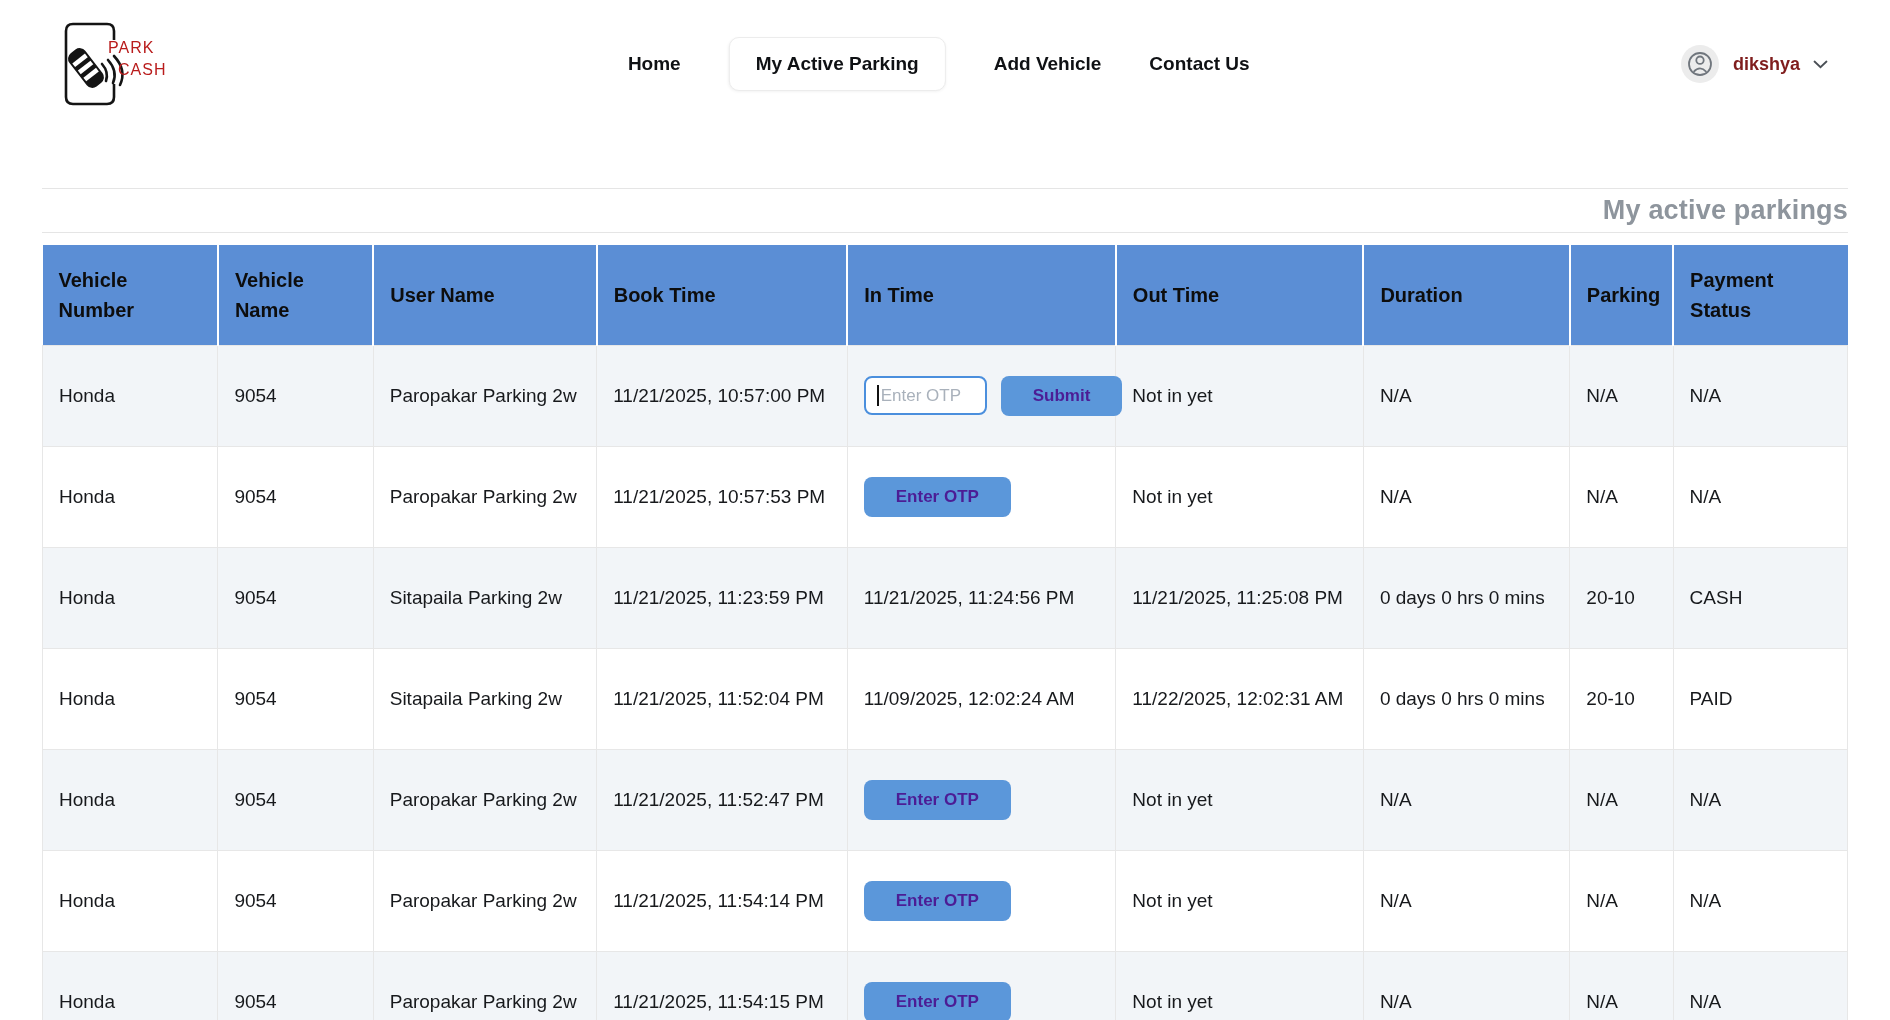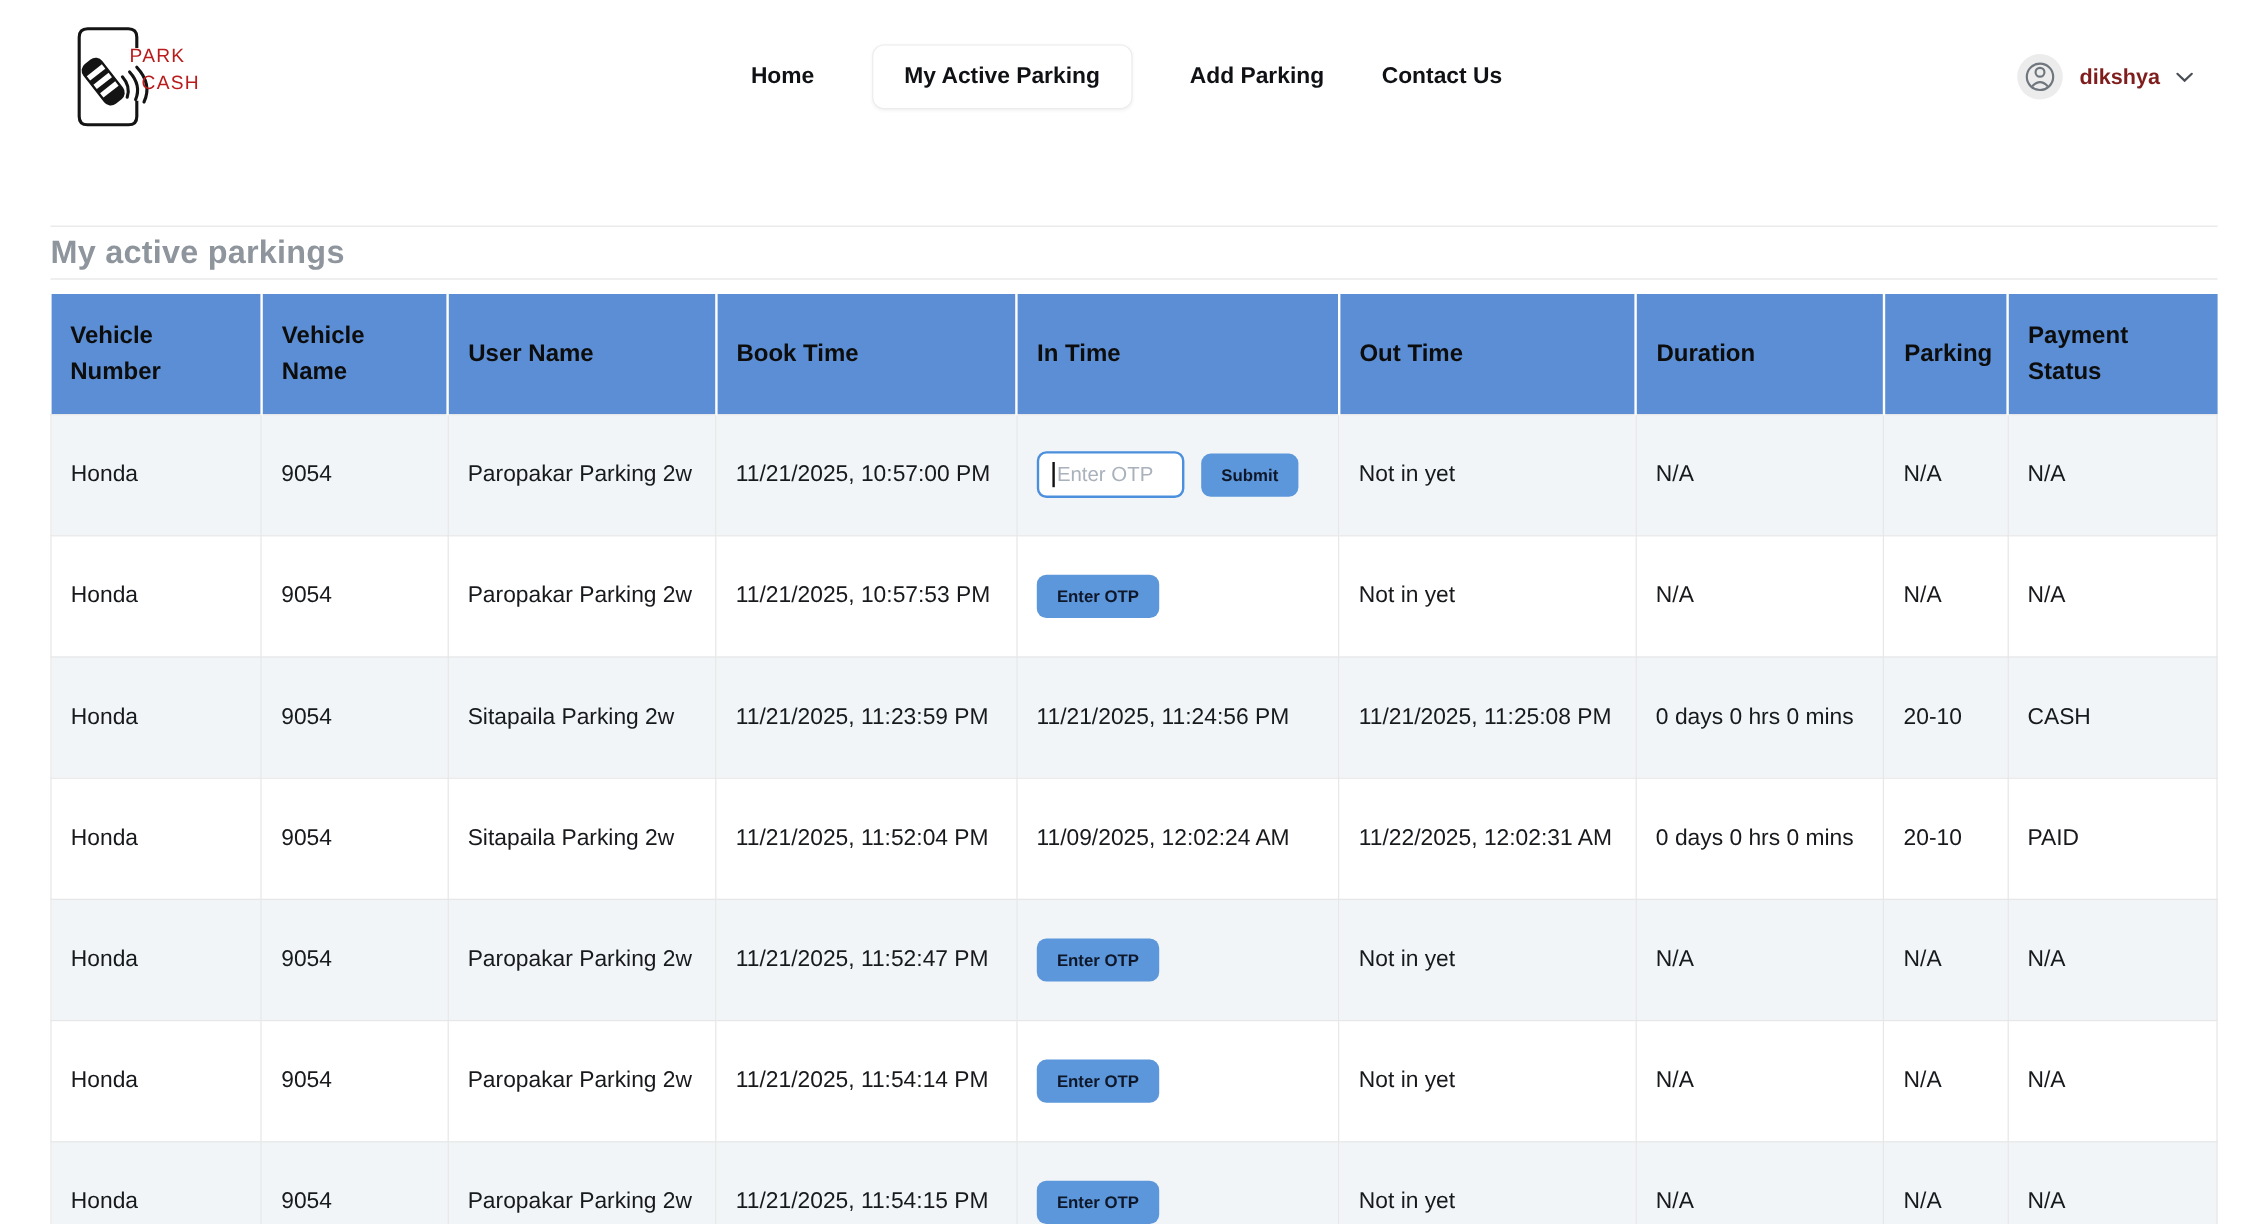--- a/index.html
+++ b/index.html
@@ -46,21 +46,21 @@
   .user-name { font-size: 18px; font-weight: 700; color: #7f1d1d; }
 
   
   .heading-section {
     margin: 60px 42px 0 42px;
     border-top: 1px solid #e5e5e5;
     border-bottom: 1px solid #e5e5e5;
     padding: 6px 0;
   }
   .page-title {
-    margin: 0; text-align: left;
+    margin: 0; text-align: right;
     font-size: 27px; line-height: 1.15; font-weight: 700;
     color: #8e959d; letter-spacing: 0.2px;
   }
 
   
   .table-wrap { margin: 12px 42px 0 42px; }
   table.parking-table {
     width: 100%;
     border-collapse: collapse;
     table-layout: fixed;
@@ -88,24 +88,24 @@
   .otp-input {
     width: 123px; height: 39px;
     border: 2px solid #4b8fdd; border-radius: 8px;
     padding: 0 10px 0 15px;
     font-size: 17px; font-family: inherit; color: #222;
     outline: none;
   }
   .otp-input::placeholder { color: #a9b1bb; }
   .caret { position: absolute; left: 13px; top: 9px; width: 2px; height: 21px; background: #111; }
   .btn-blue {
-    background: #5b97da; color: #0f172a;
+    background: #5b97da; color: #4c1d95;
     border: none; border-radius: 8px;
-    font-family: inherit; font-weight: 700; font-size: 14px;
-    padding: 10px 17px; cursor: pointer; white-space: nowrap;
+    font-family: inherit; font-weight: 700; font-size: 17px;
+    padding: 10px 32px; cursor: pointer; white-space: nowrap;
   }
 </style>
 </head>
 <body>
 
 <header class="navbar">
   <div class="logo">
     <svg width="100" height="88" viewBox="0 0 100 88">
       <path d="M52 20 V11 Q52 4 45 4 H11 Q4 4 4 11 V77 Q4 84 11 84 H45 Q52 84 52 77 V64" fill="none" stroke="#141414" stroke-width="2.6"></path>
       <g transform="translate(24,48) rotate(-38)">
@@ -120,21 +120,21 @@
     </svg>
     <div class="logo-text">
       <span class="l1">PARK</span>
       <span class="l2">CASH</span>
     </div>
   </div>
 
   <nav class="main-nav" id="main-nav">
       <a class="nav-item">Home</a>
       <a class="nav-item active">My Active Parking</a>
-      <a class="nav-item">Add Parking</a>
+      <a class="nav-item">Add Vehicle</a>
       <a class="nav-item">Contact Us</a>
     </nav>
 
   <div class="user-menu">
     <svg width="40" height="40" viewBox="0 0 40 40">
       <circle cx="20" cy="20" r="19" fill="#ececec"></circle>
       <circle cx="20" cy="20" r="11" fill="none" stroke="#70767d" stroke-width="1.8"></circle>
       <circle cx="20" cy="16.2" r="3.7" fill="none" stroke="#70767d" stroke-width="1.8"></circle>
       <path d="M13.6 27.8 Q20 21 26.4 27.8" fill="none" stroke="#70767d" stroke-width="1.8"></path>
     </svg>

